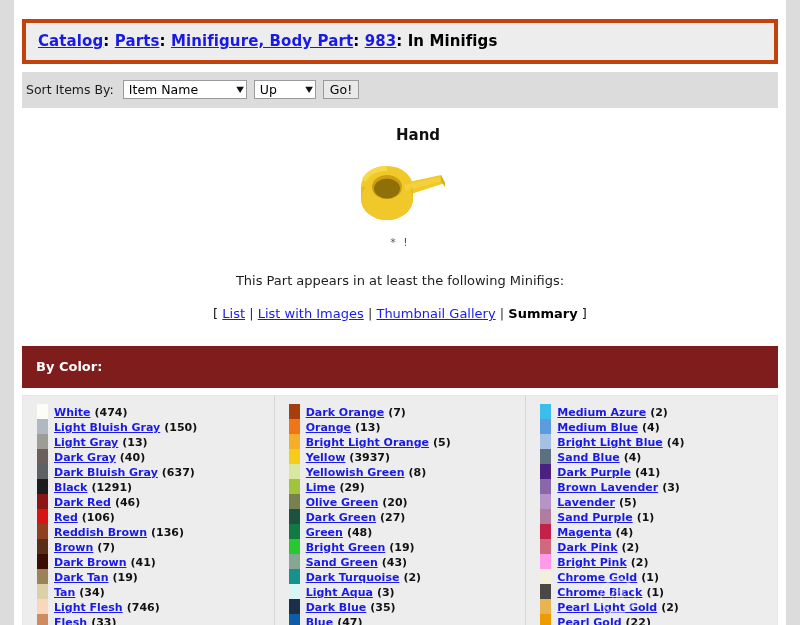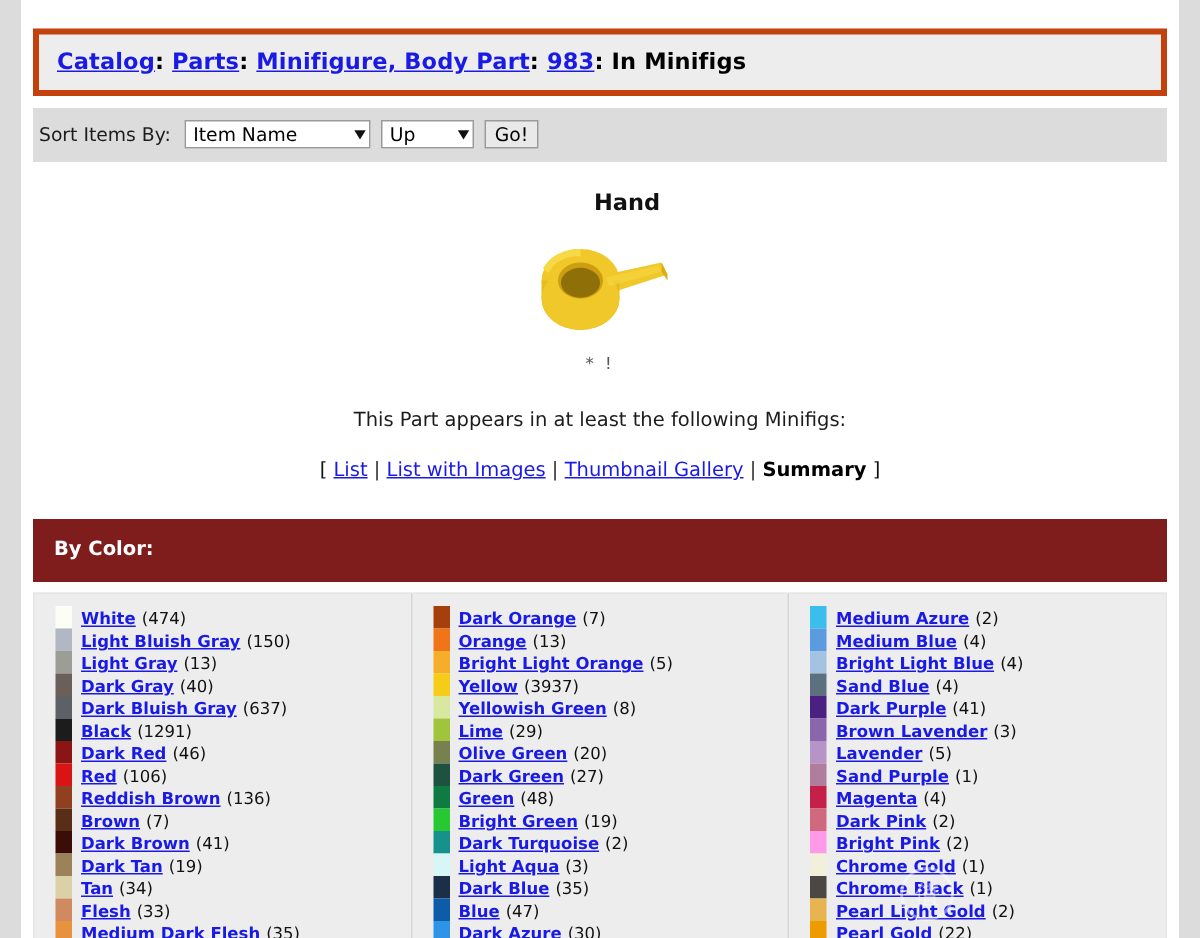--- a/index.html
+++ b/index.html
@@ -170,21 +170,21 @@
     border: 0;
   }
   .color-row a {
     color: #1a1ae6;
     text-decoration: underline;
     font-weight: bold;
   }
   .color-count {
     color: #111;
     margin-left: 4px;
-    font-weight: normal;
+    font-weight: bold;
   }
 
   
   .watermark {
     position: absolute;
     left: 600px;
     top: 578px;
     display: flex;
     align-items: center;
     gap: 8px;
@@ -320,20 +320,25 @@
           <span class="swatch" style="background: rgb(155, 130, 89);"></span>
           <a href="#">Dark Tan</a>
           <span class="color-count">(19)</span>
         </div>
         <div class="color-row">
           <span class="swatch" style="background: rgb(220, 208, 168);"></span>
           <a href="#">Tan</a>
           <span class="color-count">(34)</span>
         </div>
         <div class="color-row">
+          <span class="swatch" style="background: rgb(250, 215, 188);"></span>
+          <a href="#">Light Flesh</a>
+          <span class="color-count">(746)</span>
+        </div>
+        <div class="color-row">
           <span class="swatch" style="background: rgb(208, 138, 95);"></span>
           <a href="#">Flesh</a>
           <span class="color-count">(33)</span>
         </div>
         <div class="color-row">
           <span class="swatch" style="background: rgb(232, 145, 63);"></span>
           <a href="#">Medium Dark Flesh</a>
           <span class="color-count">(35)</span>
         </div>
       </div>
@@ -382,20 +387,25 @@
           <span class="swatch" style="background: rgb(15, 122, 66);"></span>
           <a href="#">Green</a>
           <span class="color-count">(48)</span>
         </div>
         <div class="color-row">
           <span class="swatch" style="background: rgb(40, 200, 50);"></span>
           <a href="#">Bright Green</a>
           <span class="color-count">(19)</span>
         </div>
         <div class="color-row">
+          <span class="swatch" style="background: rgb(134, 166, 147);"></span>
+          <a href="#">Sand Green</a>
+          <span class="color-count">(43)</span>
+        </div>
+        <div class="color-row">
           <span class="swatch" style="background: rgb(23, 145, 140);"></span>
           <a href="#">Dark Turquoise</a>
           <span class="color-count">(2)</span>
         </div>
         <div class="color-row">
           <span class="swatch" style="background: rgb(214, 247, 245);"></span>
           <a href="#">Light Aqua</a>
           <span class="color-count">(3)</span>
         </div>
         <div class="color-row">

